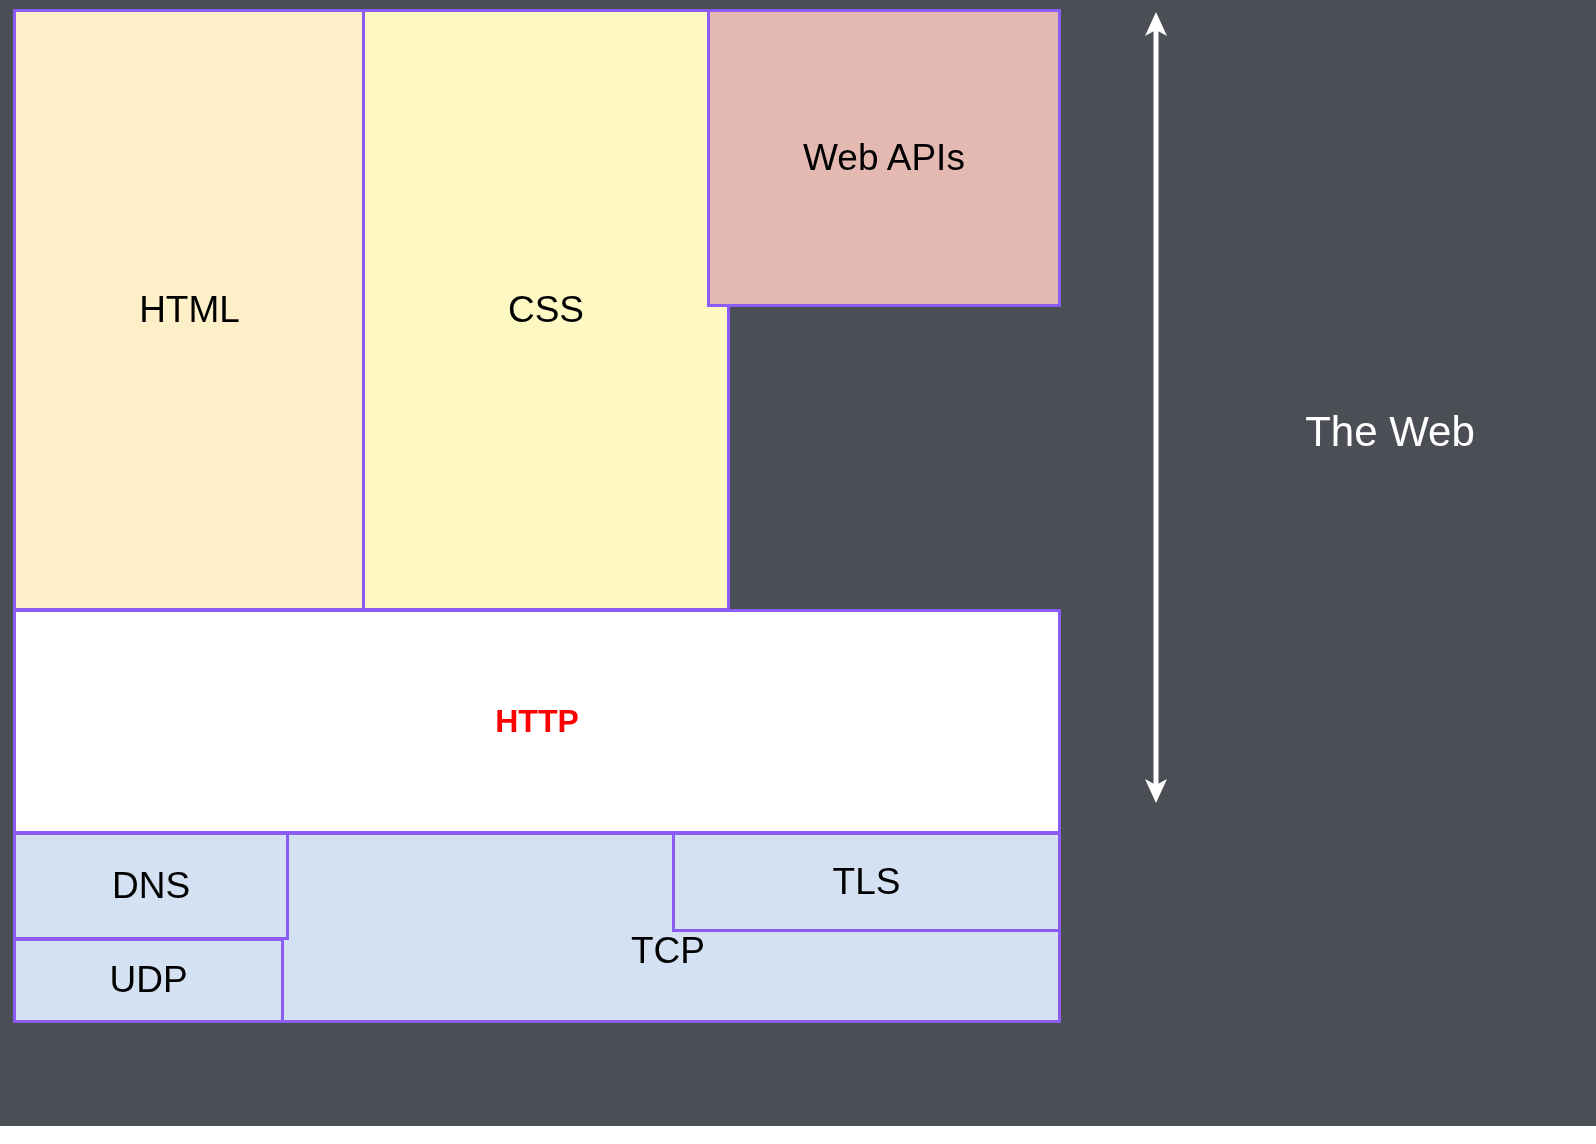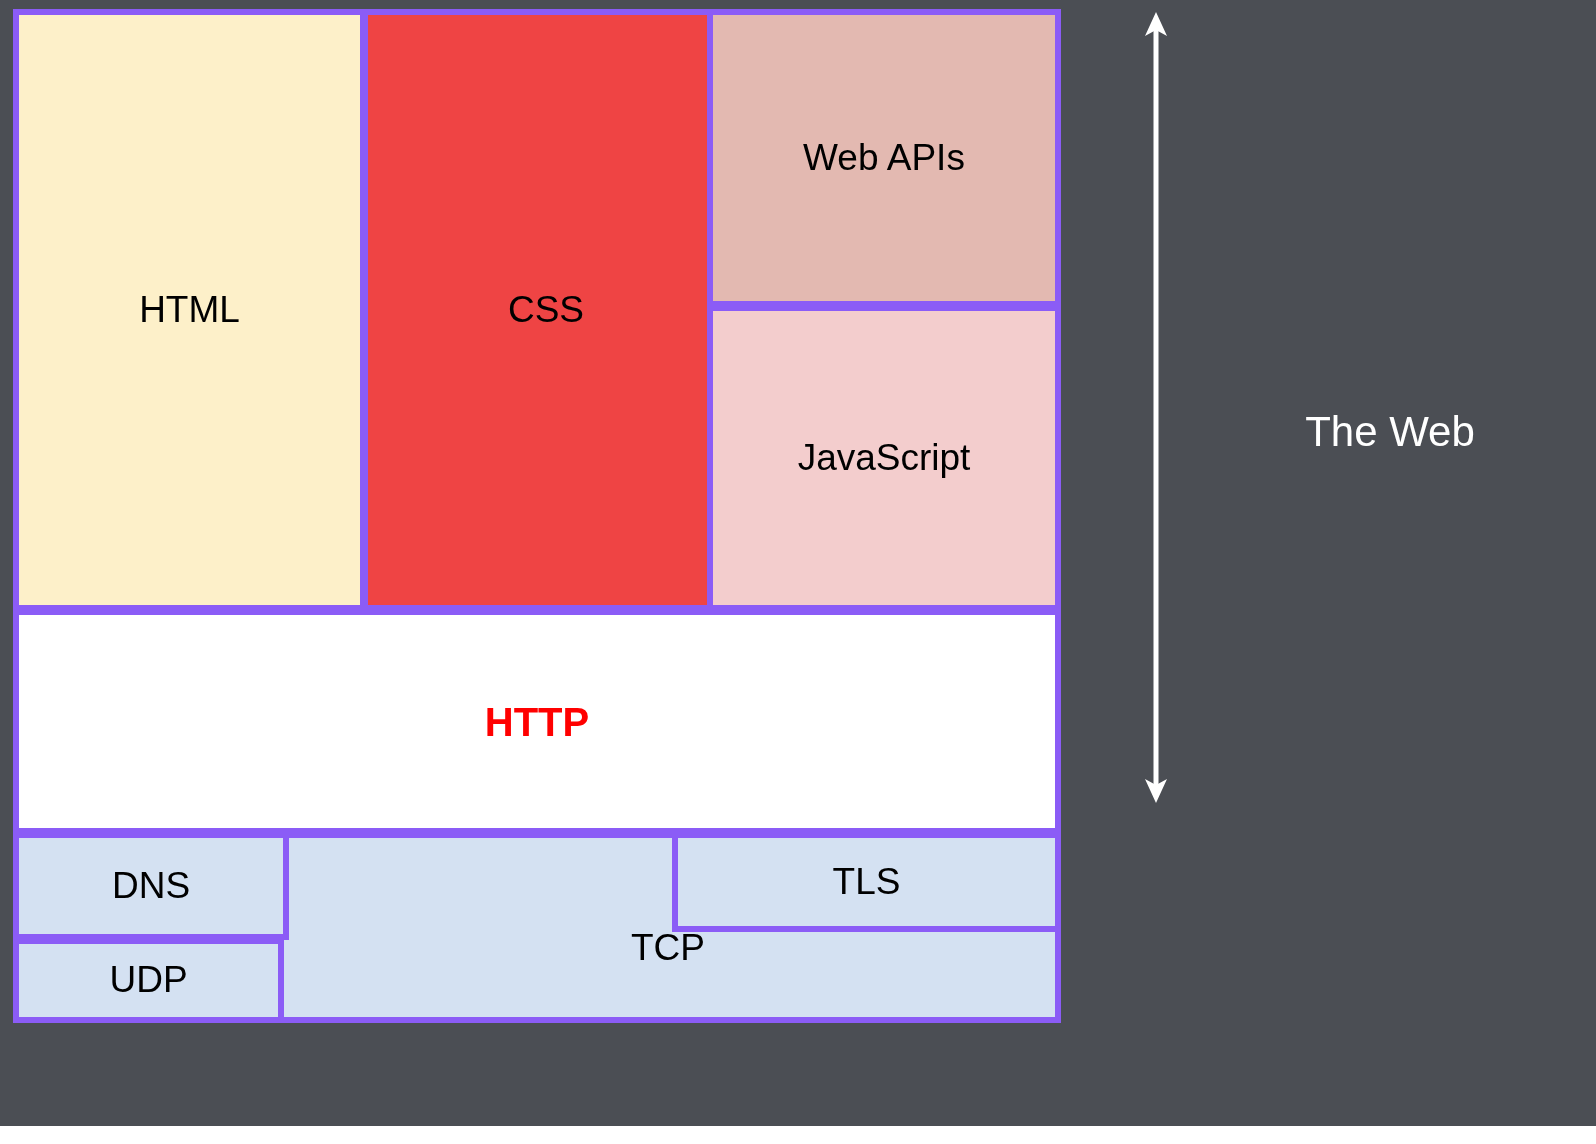--- a/index.html
+++ b/index.html
@@ -17,53 +17,53 @@
   #canvas {
     position: absolute;
     left: 0; top: 0;
     width: 1596px;
     height: 1126px;
     background: #4b4e54;
   }
   .box {
     position: absolute;
     box-sizing: border-box;
-    border: 6px solid #8b5cf6;
+    border: 3px solid #8b5cf6;
     display: flex;
     align-items: center;
     justify-content: center;
     font-size: 37px;
     color: #000000;
     line-height: 1.1;
     white-space: nowrap;
   }
   
   #blk-html {
     left: 13px; top: 9px; width: 353px; height: 602px;
     background: #fdf0c9;
   }
   #blk-css {
     left: 362px; top: 9px; width: 368px; height: 602px;
-    background: #ef4444;
+    background: #fef9c3;
   }
   #blk-webapis {
     left: 707px; top: 9px; width: 354px; height: 298px;
     background: #e3b9b1;
   }
   #blk-javascript {
     left: 707px; top: 305px; width: 354px; height: 306px;
     background: #f3cdcd;
   }
   
   #blk-http {
     left: 13px; top: 609px; width: 1048px; height: 225px;
     background: #ffffff;
     font-weight: bold;
     color: #ff0000;
-    font-size: 40px;
+    font-size: 32px;
   }
   
   #blk-dns {
     left: 13px; top: 832px; width: 276px; height: 108px;
     background: #d4e1f2;
   }
   #blk-udp {
     left: 13px; top: 938px; width: 271px; height: 85px;
     background: #d4e1f2;
   }
@@ -111,21 +111,20 @@
 <body>
 
 <div id="canvas">
 
   <div class="box" id="blk-html">HTML</div>
 
   <div class="box" id="blk-css">CSS</div>
 
   <div class="box" id="blk-webapis">Web APIs</div>
 
-  <div class="box" id="blk-javascript">JavaScript</div>
 
   <div class="box" id="blk-http">HTTP</div>
 
   <div class="box" id="blk-tcp">TCP</div>
 
   <div class="box" id="blk-tls">TLS</div>
 
   <div class="box" id="blk-dns">DNS</div>
 
   <div class="box" id="blk-udp">UDP</div>

